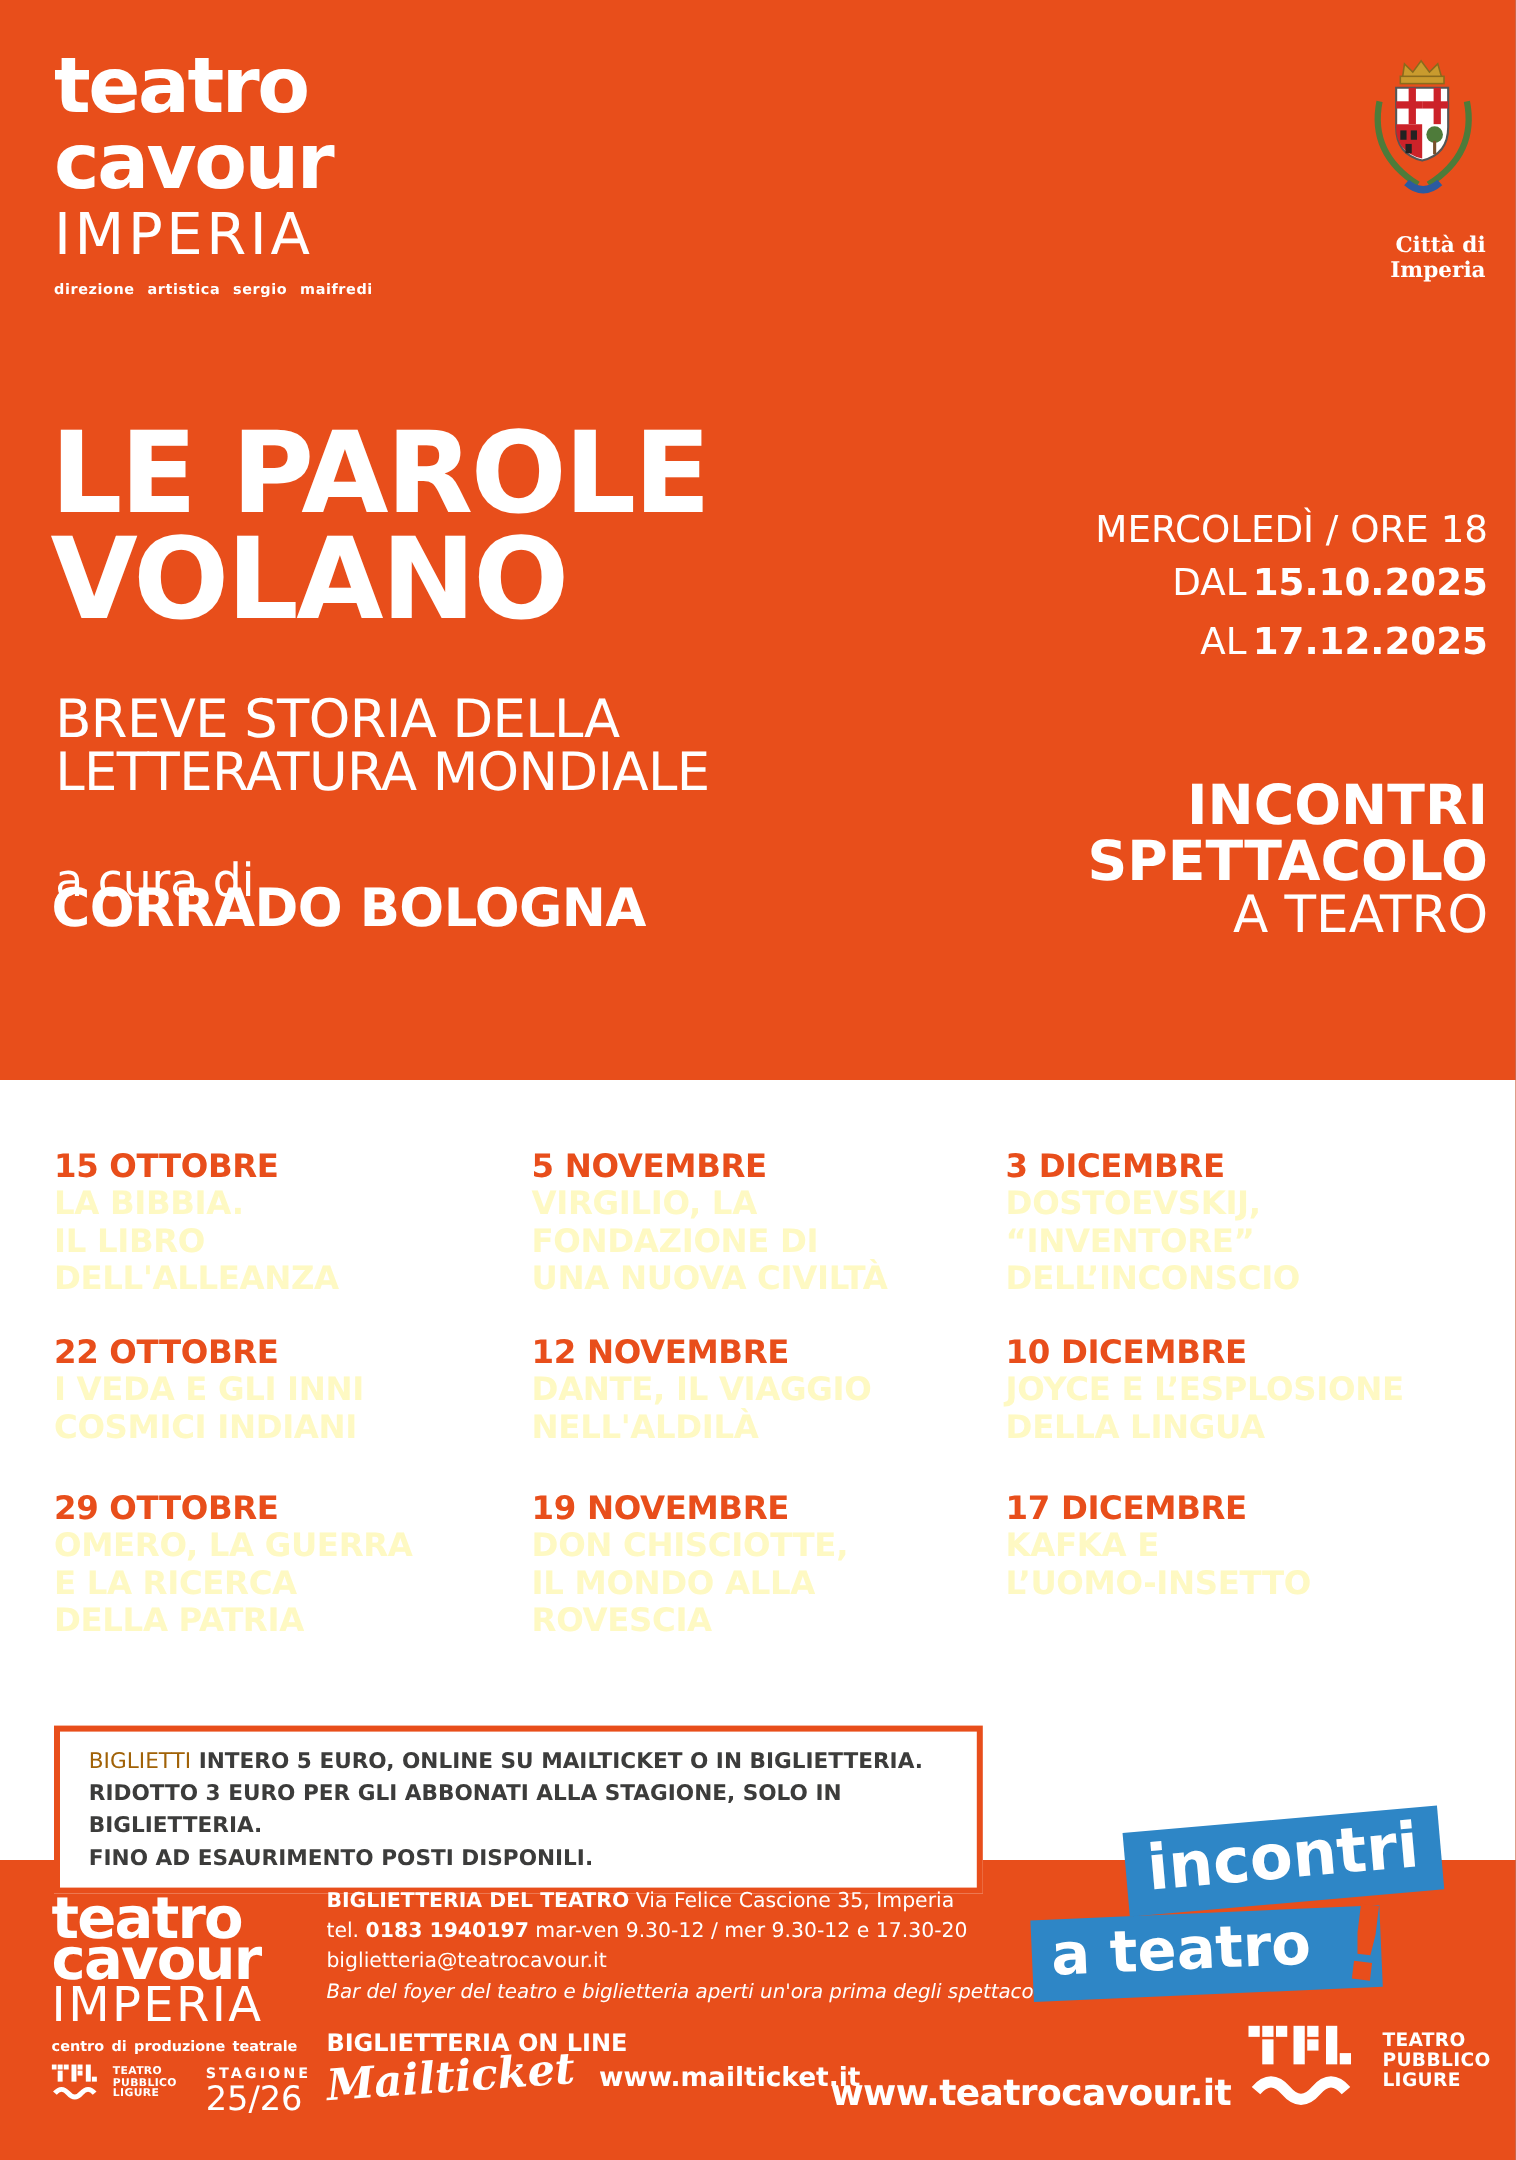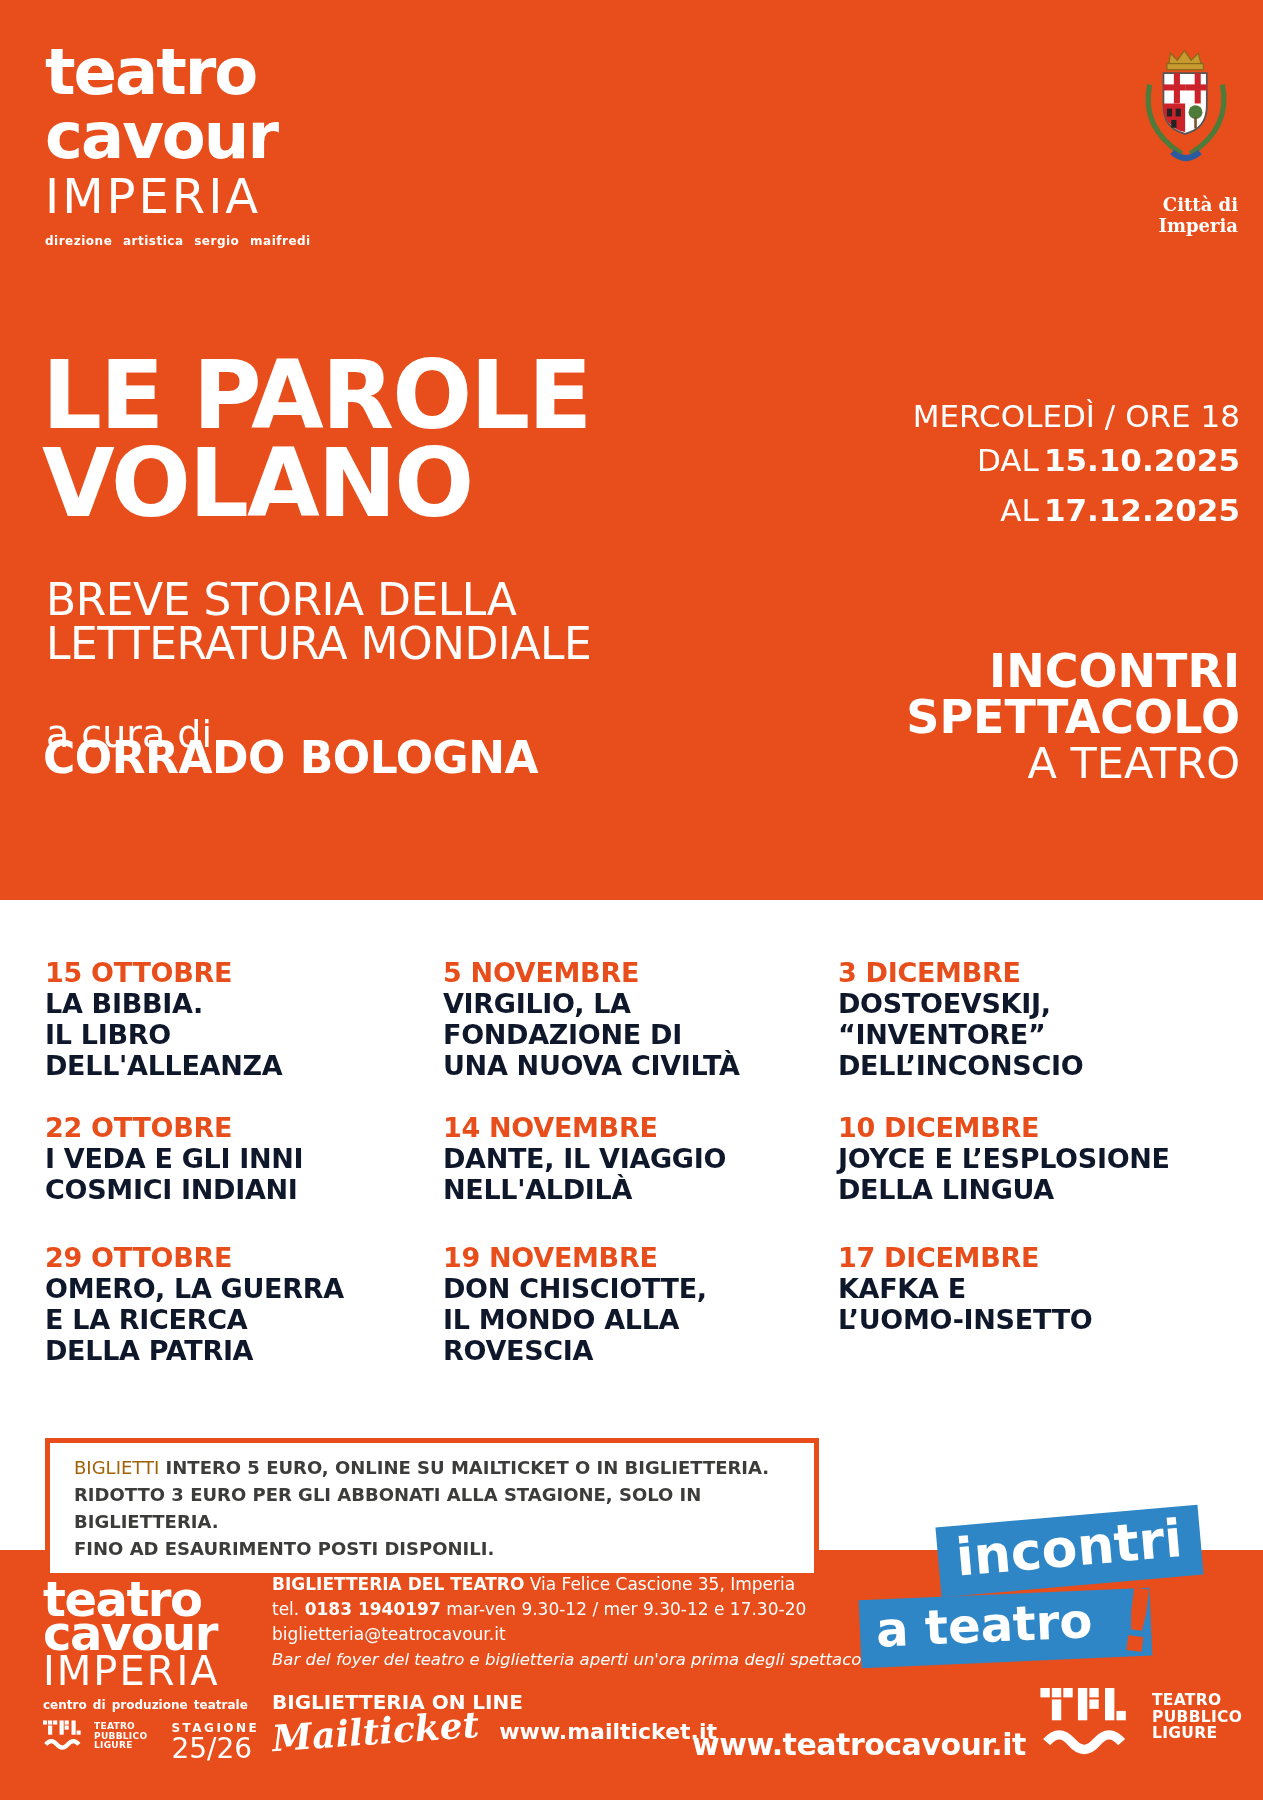--- a/index.html
+++ b/index.html
@@ -26,21 +26,21 @@
   .sched .lbl{font-size:31px;font-weight:400;}
   .sched .date{font-size:31px;font-weight:800;}
   .series{text-align:right;line-height:46px;}
   .series .b{font-size:46px;font-weight:800;}
   .series .lt{font-size:43px;font-weight:400;}
 
   
   .white-band{left:0;top:900px;width:1263px;height:650px;background:#fff;}
   .event{width:385px;}
   .ev-date{font-size:27px;font-weight:800;line-height:31px;color:#E84E1B;letter-spacing:-.3px;}
-  .ev-title{font-size:27px;font-weight:800;line-height:31px;color:#0f172a;white-space:pre-line;letter-spacing:-.3px;}
+  .ev-title{font-size:27px;font-weight:800;line-height:31px;color:#fef9c3;white-space:pre-line;letter-spacing:-.3px;}
 
   
   .tickets{left:45px;top:1438px;width:716px;background:#fff;border:5px solid #E84E1B;
            padding:11px 24px;color:#3C3C3B;font-size:18px;line-height:27px;font-weight:600;}
   .tickets .t-orange{color:#a16207;font-weight:400;}
   .tickets .t-bold{font-weight:800;}
 
   
   .logo-small .l1,.logo-small .l2{font-size:48px;font-weight:800;line-height:34px;letter-spacing:-1.5px;}
   .logo-small .l3{font-size:40px;font-weight:400;line-height:42px;letter-spacing:2px;}
@@ -108,21 +108,21 @@
     <div>BREVE STORIA DELLA</div>
     <div>LETTERATURA MONDIALE</div>
   </div>
   <div class="abs hero-title" style="left:42px;top:352px;">
     <div>LE PAROLE</div>
     <div>VOLANO</div>
   </div>
   <div class="abs acura" style="left:46px;top:712px;text-align:center;">a cura di</div>
   <div class="abs curator" style="left:43px;top:732px;">CORRADO BOLOGNA</div>
 
-  <div class="abs sched" style="right:43px;top:394px;width:420px;">
+  <div class="abs sched" style="right:43px;top:420px;width:420px;">
     <div class="day">MERCOLEDÌ / ORE 18</div>
     <div><span class="lbl">DAL</span> <span class="date">15.10.2025</span></div>
     <div><span class="lbl">AL</span> <span class="date">17.12.2025</span></div>
   </div>
 
   <div class="abs series" style="right:43px;top:648px;width:420px;">
     <div class="b">INCONTRI</div>
     <div class="b">SPETTACOLO</div>
     <div class="lt">A TEATRO</div>
   </div>
@@ -144,21 +144,21 @@
 E LA RICERCA
 DELLA PATRIA</div>
   </div>
   <div class="abs event" style="left:443px;top:957px;">
     <div class="ev-date">5 NOVEMBRE</div>
     <div class="ev-title">VIRGILIO, LA
 FONDAZIONE DI
 UNA NUOVA CIVILTÀ</div>
   </div>
   <div class="abs event" style="left:443px;top:1112px;">
-    <div class="ev-date">14 NOVEMBRE</div>
+    <div class="ev-date">12 NOVEMBRE</div>
     <div class="ev-title">DANTE, IL VIAGGIO
 NELL'ALDILÀ</div>
   </div>
   <div class="abs event" style="left:443px;top:1242px;">
     <div class="ev-date">19 NOVEMBRE</div>
     <div class="ev-title">DON CHISCIOTTE,
 IL MONDO ALLA
 ROVESCIA</div>
   </div>
   <div class="abs event" style="left:838px;top:957px;">

